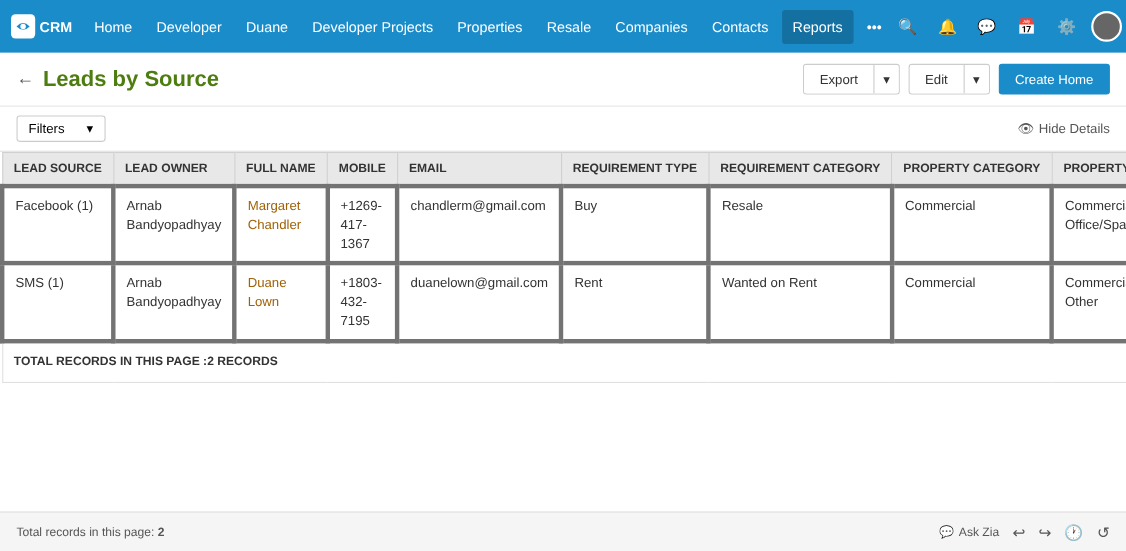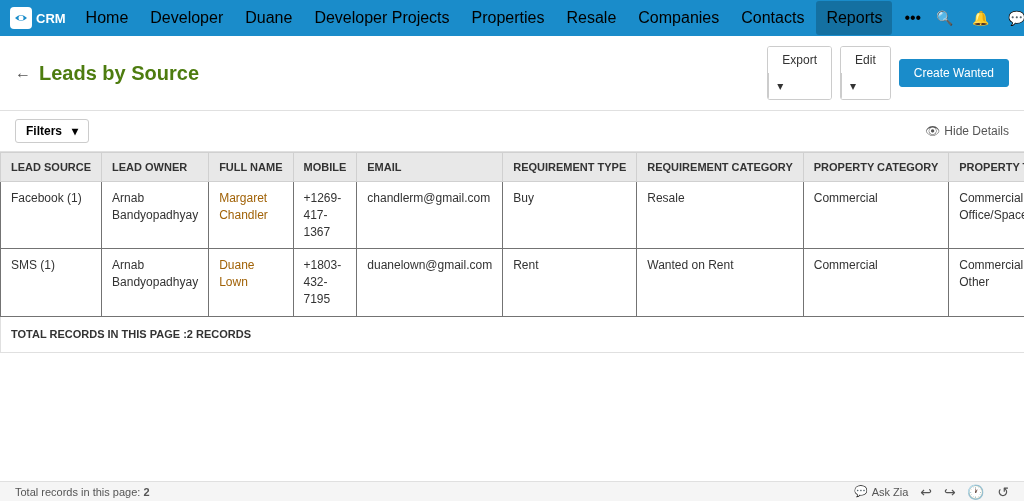--- a/index.html
+++ b/index.html
@@ -5,21 +5,21 @@
     * { box-sizing: border-box; margin: 0; padding: 0; }
     body { font-family: Arial, sans-serif; font-size: 12px; background: #f5f5f5; color: #333; height: 501px; overflow: hidden; display: flex; flex-direction: column; }
 
     
     .top-nav {
       background: #1a8cca;
       color: white;
       display: flex;
       align-items: center;
       padding: 0 10px;
-      height: 36px;
+      height: 48px;
       flex-shrink: 0;
     }
     .top-nav .logo {
       display: flex;
       align-items: center;
       margin-right: 10px;
       font-weight: bold;
       font-size: 13px;
       gap: 4px;
     }
@@ -34,23 +34,23 @@
     }
     .top-nav .logo-icon svg { width: 16px; height: 16px; }
     .nav-items {
       display: flex;
       align-items: center;
       gap: 2px;
       flex: 1;
     }
     .nav-item {
       padding: 8px 10px;
-      color: #000000;
-      cursor: pointer;
-      font-size: 16px;
+      color: #ffffff;
+      cursor: pointer;
+      font-size: 13px;
       border-radius: 3px;
       white-space: nowrap;
     }
     .nav-item.active { background: rgba(0,0,0,0.2); }
     .nav-icons {
       display: flex;
       align-items: center;
       gap: 8px;
     }
     .nav-icon-btn {
@@ -131,21 +131,20 @@
     .btn-split {
       padding: 6px 8px;
       border-left: 1px solid #aaa;
       cursor: pointer;
     }
     .btn-group {
       display: flex;
       border: 1px solid #ccc;
       border-radius: 3px;
       overflow: hidden;
-      flex-direction: column;
     }
     .btn-group .btn {
       border: none;
       border-radius: 0;
     }
     .btn-group .btn + .btn {
       border-left: 1px solid #ccc;
     }
 
     
@@ -153,28 +152,27 @@
       display: flex;
       align-items: center;
       justify-content: space-between;
       padding: 8px 15px;
       border-bottom: 1px solid #e0e0e0;
       background: white;
     }
     .filter-btn {
       display: flex;
       align-items: center;
-      gap: 10px;
+      gap: 20px;
       padding: 4px 10px;
       border: 1px solid #ccc;
       border-radius: 3px;
       cursor: pointer;
       font-size: 12px;
       background: white;
-      font-weight: bold;
     }
     .hide-details-btn {
       display: flex;
       align-items: center;
       gap: 4px;
       color: #555;
       cursor: pointer;
       font-size: 12px;
     }
 
@@ -196,21 +194,21 @@
       text-align: left;
       font-weight: bold;
       font-size: 11px;
       text-transform: uppercase;
       border: 1px solid #d0d0d0;
       white-space: nowrap;
       color: #333;
     }
     td {
       padding: 8px 10px;
-      border: 1px solid #737373;
+      border: 4px solid #737373;
       vertical-align: top;
       line-height: 1.4;
     }
     .link-text { color: #a16207; cursor: pointer; }
     .total-records-cell {
       background: white;
       font-weight: bold;
       font-size: 11px;
       padding: 10px;
       border: 1px solid #e0e0e0;
@@ -220,21 +218,21 @@
     .bottom-bar {
       display: flex;
       align-items: center;
       justify-content: space-between;
       padding: 6px 15px;
       border-top: 1px solid #e0e0e0;
       background: #f5f5f5;
       font-size: 11px;
       color: #555;
       flex-shrink: 0;
-      height: 20px;
+      height: 36px;
     }
     .bottom-right {
       display: flex;
       align-items: center;
       gap: 12px;
     }
     .ask-zia {
       display: flex;
       align-items: center;
       gap: 4px;
@@ -293,21 +291,21 @@
     </div>
     <div class="page-header-right">
       <div class="btn-group">
         <button class="btn">Export</button>
         <button class="btn btn-split">▾</button>
       </div>
       <div class="btn-group">
         <button class="btn">Edit</button>
         <button class="btn btn-split">▾</button>
       </div>
-      <button class="btn btn-primary">Create Wanted</button>
+      <button class="btn btn-primary">Create Home</button>
     </div>
   </div>
 
   <div class="toolbar">
     <button class="filter-btn">
       <span>Filters</span>
       <span>▾</span>
     </button>
     <div class="hide-details-btn">
       <span>👁</span>

